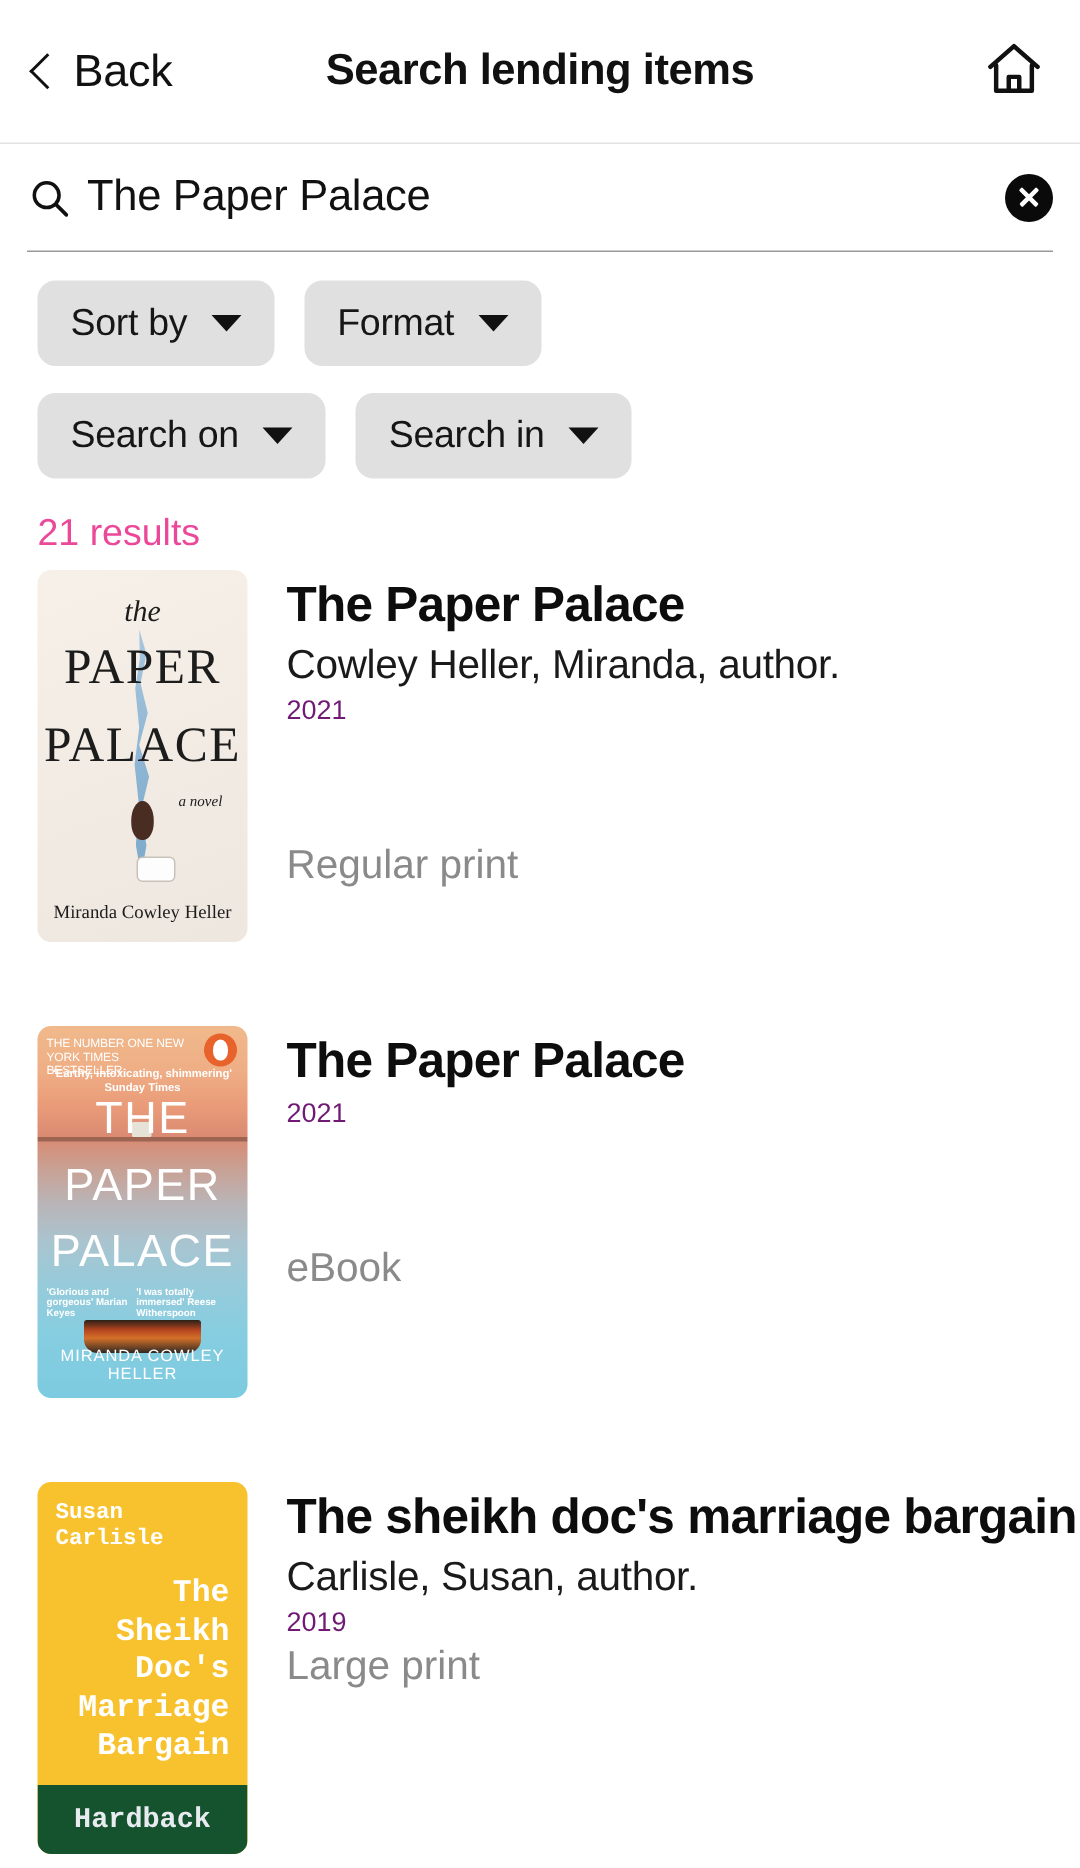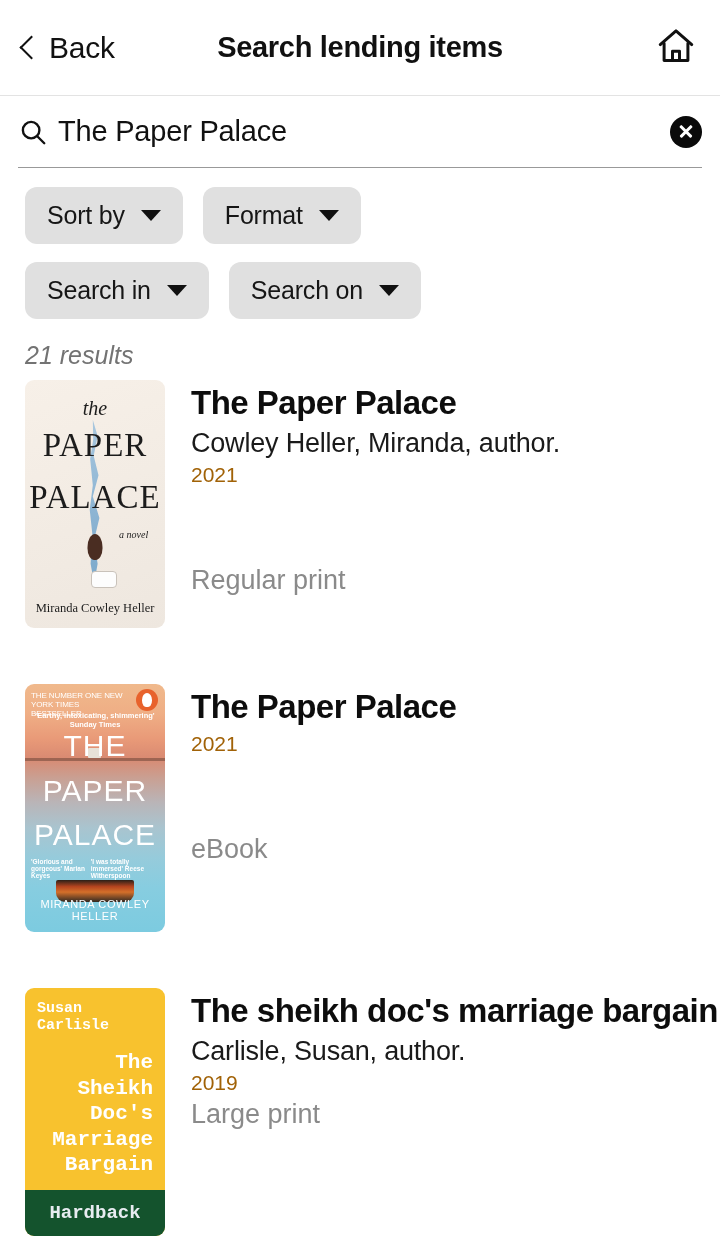--- a/index.html
+++ b/index.html
@@ -143,22 +143,21 @@
     width: 0; height: 0;
     border-left: 10px solid transparent;
     border-right: 10px solid transparent;
     border-top: 11px solid #111;
   }
 
   
   .results-count {
     padding: 22px 0 10px 25px;
     font-size: 25px;
-    color: #737373;
-    font-style: italic;
+    color: #ec4899;
   }
 
   
   .results {
     padding: 0 0 0 25px;
   }
   .result-row {
     display: flex;
     gap: 26px;
     margin-bottom: 56px;
@@ -182,22 +181,22 @@
     letter-spacing: -0.5px;
     margin-bottom: 4px;
   }
   .r-author {
     font-size: 27px;
     color: #1a1a1a;
     line-height: 1.3;
     letter-spacing: -0.2px;
   }
   .r-year {
-    font-size: 21px;
-    color: #a16207;
+    font-size: 18px;
+    color: #701a75;
     line-height: 1.35;
   }
   .r-format {
     font-size: 27px;
     color: #8a8a8a;
     line-height: 1.3;
   }
   .spacer-lg { height: 74px; }
 
   
@@ -405,25 +404,25 @@
   <div class="filters">
     <button class="chip">
       <span class="chip-label">Sort by</span>
       <span class="caret"></span>
     </button>
     <button class="chip">
       <span class="chip-label">Format</span>
       <span class="caret"></span>
     </button>
     <button class="chip">
+      <span class="chip-label">Search on</span>
+      <span class="caret"></span>
+    </button>
+    <button class="chip">
       <span class="chip-label">Search in</span>
-      <span class="caret"></span>
-    </button>
-    <button class="chip">
-      <span class="chip-label">Search on</span>
       <span class="caret"></span>
     </button>
   </div>
 
   <div class="results-count">21 results</div>
 
   <div class="results">
 
     <div class="result-row">
       <div class="cover cv-pp1">

